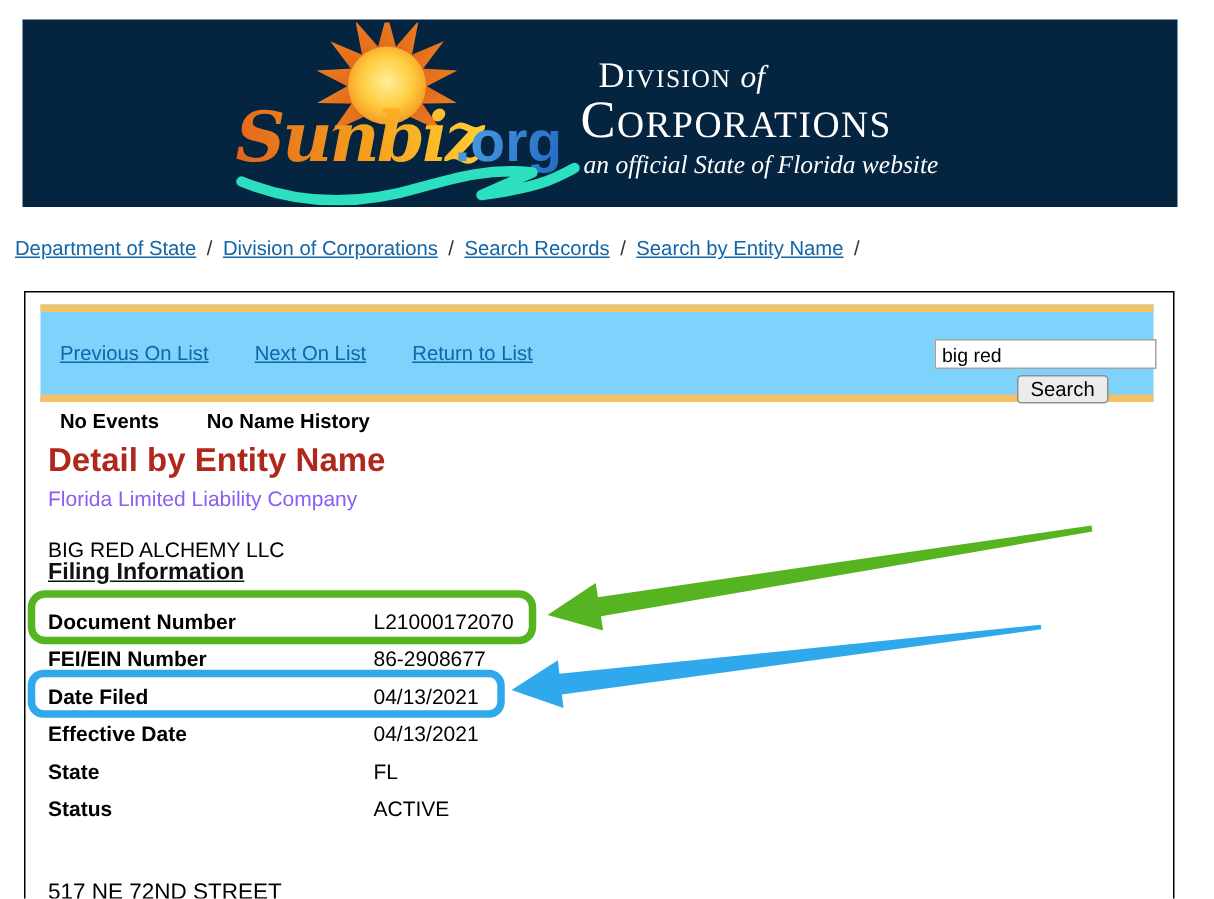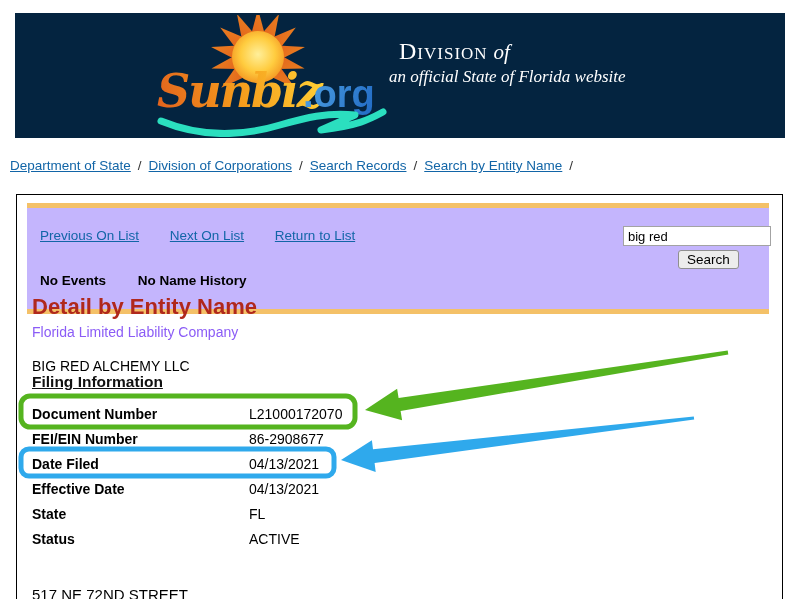--- a/index.html
+++ b/index.html
@@ -22,22 +22,22 @@
   
   .breadcrumb { position:absolute; left:10px; top:158px; font-size:13.5px; color:#222; }
   .breadcrumb a { color:#1265A7; text-decoration:underline; cursor:pointer; }
   .breadcrumb .sep { margin:0 7px; color:#333; }
 
   
   .main-box { position:absolute; left:16px; top:194px; width:767px; height:412px;
               border:1px solid #000; background:#fff; }
 
   
-  .toolbar { position:absolute; left:10px; top:8px; width:742px; height:111px;
-             background:#c4b5fd; border-top:5px solid #F4C168; border-bottom:5px solid #F4C168; }
+  .toolbar { position:absolute; left:10px; top:8px; width:742px; height:65px;
+             background:#7dd3fc; border-top:5px solid #F4C168; border-bottom:5px solid #F4C168; }
   .toolbar-links { position:absolute; left:13px; top:20px; font-size:13.5px; }
   .toolbar-links a { color:#1265A7; text-decoration:underline; cursor:pointer; margin-right:27px; }
   .search-input { position:absolute; left:596px; top:18px; width:148px; height:20px;
                   border:1px solid #a3a3a3; font-size:13px; padding:1px 4px;
                   font-family:"Liberation Sans", sans-serif; background:#fff; }
   .search-button { position:absolute; left:651px; top:42px; font-size:13.5px;
                    padding:1px 8px; background:#ececec; border:1px solid #8f8f8f;
                    border-radius:3px; color:#000; cursor:pointer;
                    font-family:"Liberation Sans", sans-serif;text-align:right; }
   .toolbar-flags { position:absolute; left:13px; top:65px; font-size:13.5px; font-weight:bold; color:#000; }
@@ -105,20 +105,21 @@
     </g>
     <text x="2" y="92" font-family="DejaVu Serif, serif" font-style="italic" font-weight="bold" font-size="46" letter-spacing="-2" fill="url(#sunbizGrad)">Sunbiz</text>
     <text x="148" y="92" font-family="Liberation Sans, sans-serif" font-weight="bold" font-size="38" fill="url(#orgGrad)">.org</text>
     <path d="M 6,106 C 45,122 85,122 125,110 C 150,103 172,97 200,100 L 166,115 C 205,110 215,104 228,97" fill="none" stroke="#2BDFBF" stroke-width="7" stroke-linecap="round" stroke-linejoin="round"></path>
   </svg>
   <div class="division-block">
     <div class="division-line1">
       <span class="sc">Division</span>
       <i>of</i>
     </div>
+    <div class="division-line2">Corporations</div>
     <div class="division-tagline">an official State of Florida website</div>
   </div>
 </div>
 
 <div class="breadcrumb">
   <a>Department of State</a><span class="sep">/</span><a>Division of Corporations</a><span class="sep">/</span><a>Search Records</a><span class="sep">/</span><a>Search by Entity Name</a><span class="sep">/</span>
 </div>
 
 <div class="main-box">
 

